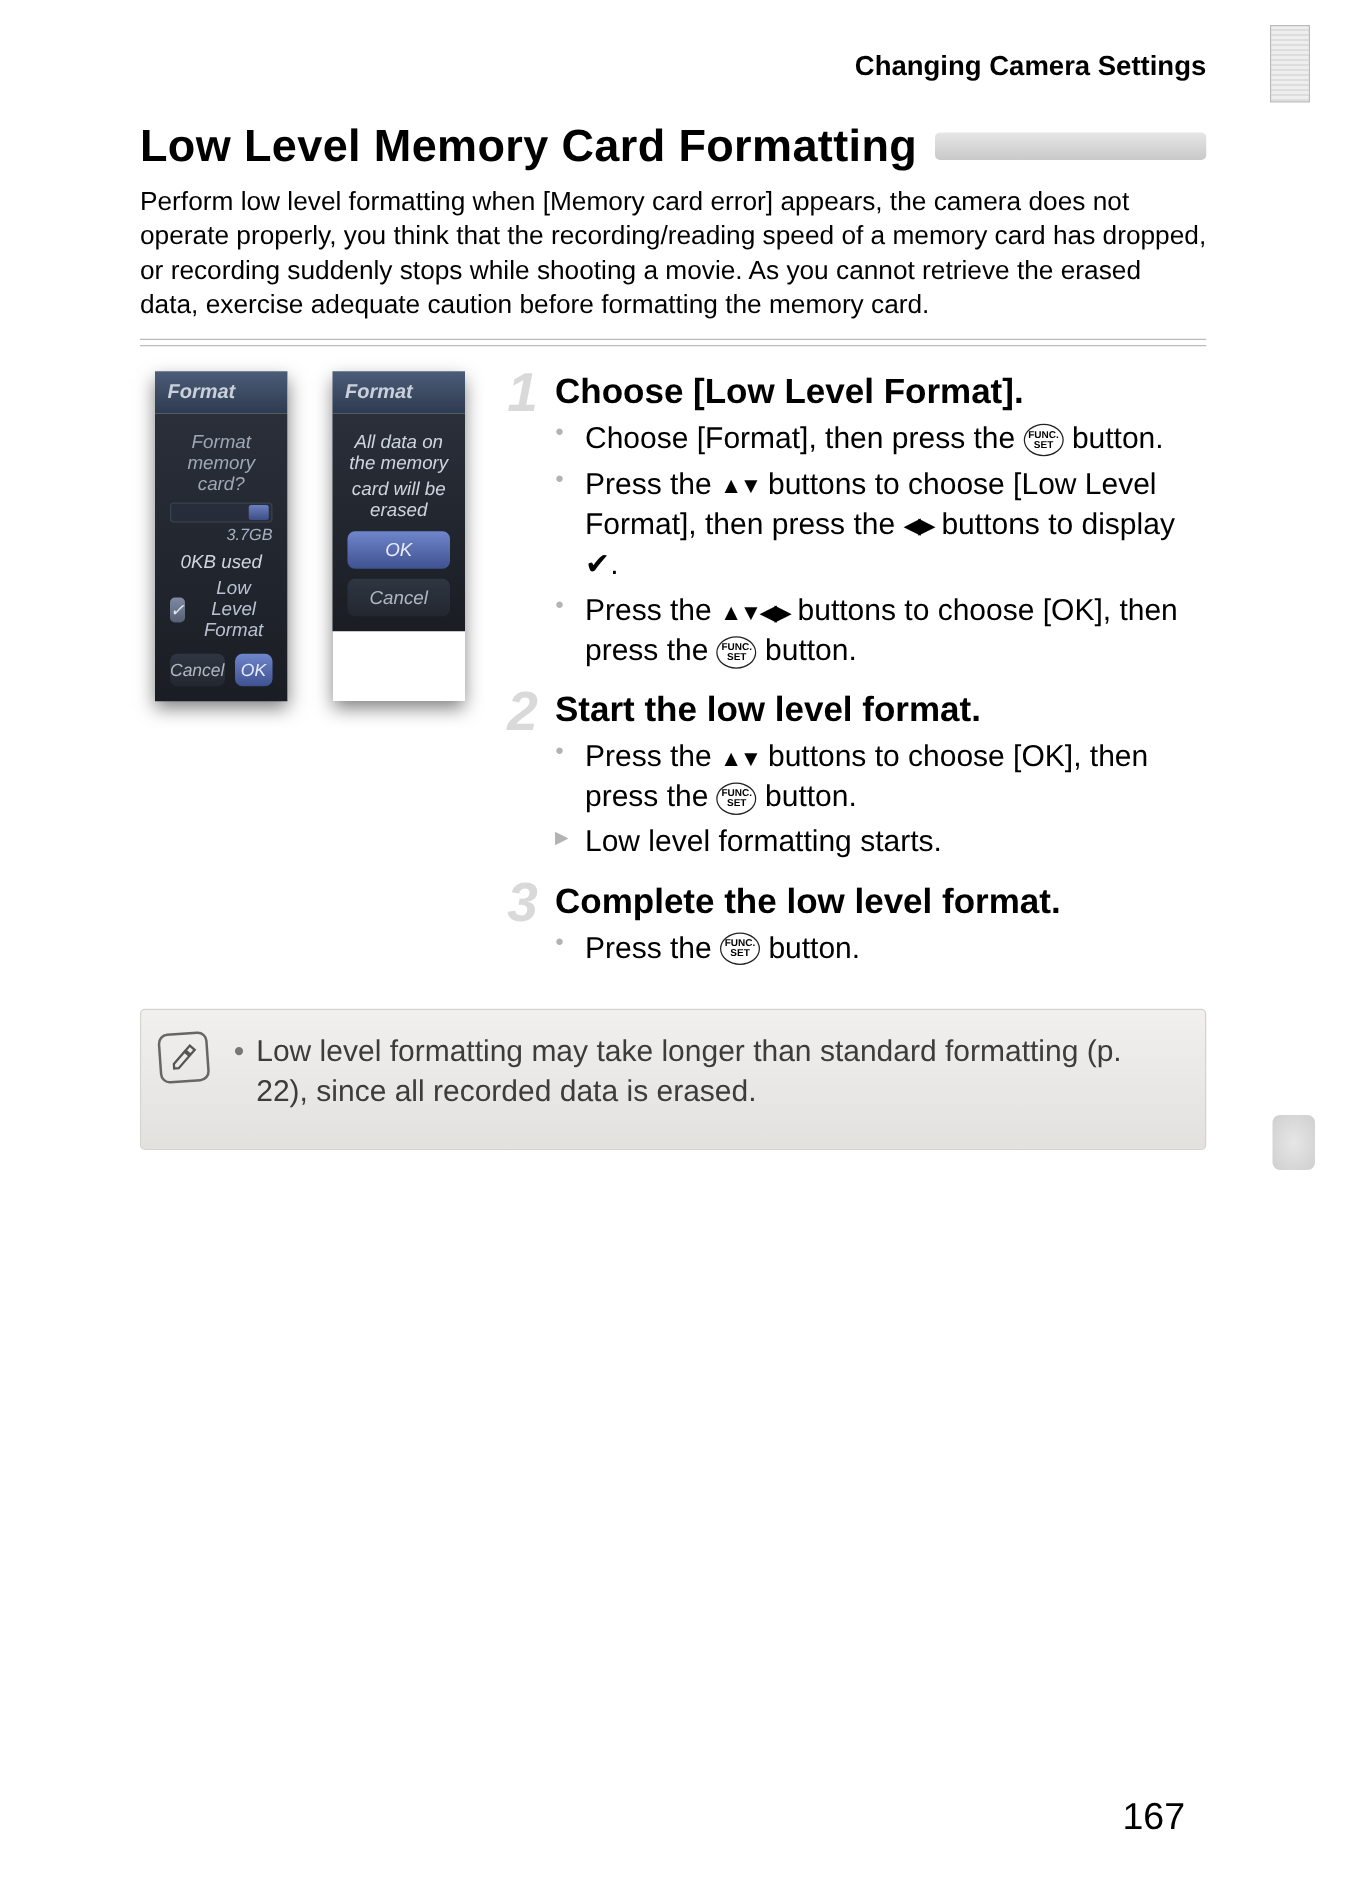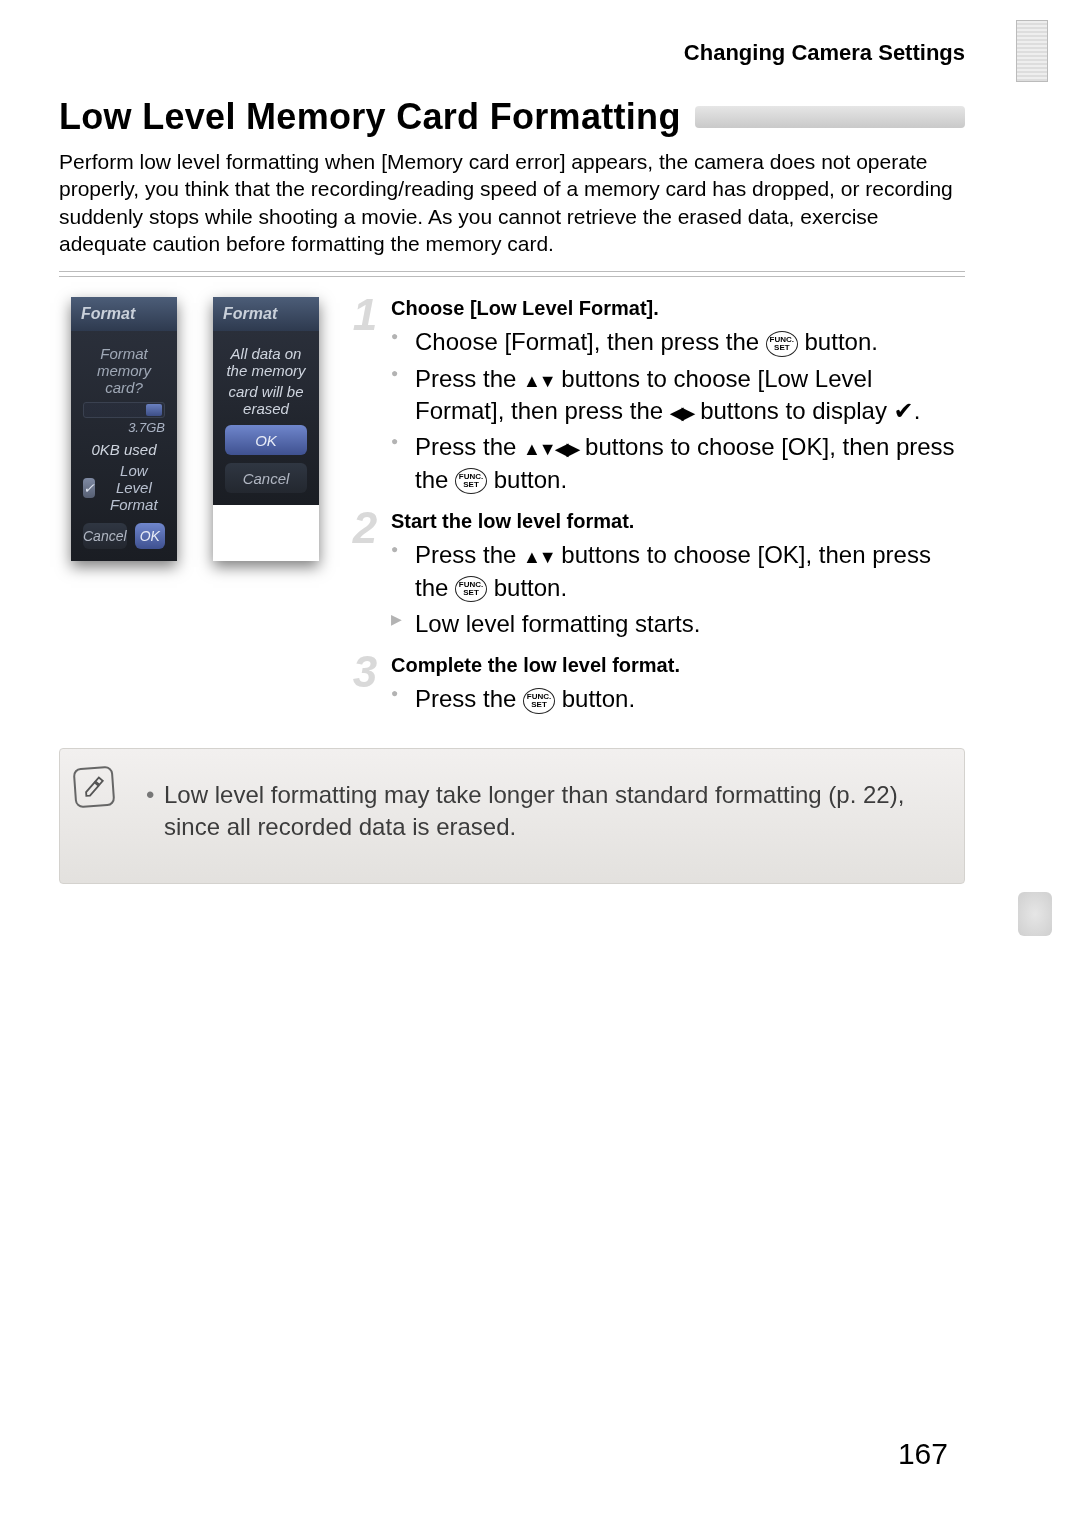--- a/index.html
+++ b/index.html
@@ -8,21 +8,21 @@
     background: #fff;
     font-family: Arial, Helvetica, sans-serif;
     color: #000;
     width: 1080px;
   }
   .page {
     width: 1060px;
     height: 1521px;
     position: relative;
     box-sizing: border-box;
-    padding: 40px 95px 40px 59px;
+    padding: 40px 95px 40px 112px;
   }
   .edge-tab {
     position: absolute;
     right: 12px;
     top: 20px;
     width: 30px;
     height: 60px;
     background: repeating-linear-gradient(0deg,#ddd 0 2px,#eee 2px 4px);
     border: 1px solid #bbb;
   }
@@ -134,21 +134,21 @@
 
   .right { flex:1; }
   .step {
     display:flex; align-items:flex-start; gap:8px;
   }
   .stepnum {
     width:36px; font-size:44px; font-weight:900; font-style:italic;
     color:#d9d9d9; line-height:1; text-align:center;
     margin-top:-4px;
   }
-  .steptitle { font-size:20px; font-weight:800; margin-bottom:6px; }
+  .steptitle { font-size:28px; font-weight:800; margin-bottom:6px; }
   .bullets { margin: 0 0 14px 0; padding:0; }
   .bullets li {
     list-style:none; position:relative; padding-left:24px;
     font-size:24px; line-height:1.35; margin-bottom:4px;
   }
   .bullets li::before {
     content:"●"; position:absolute; left:0; top:2px; font-size:12px; color:#b3b3b3;
   }
   .bullets li.arrow::before {
     content:"▶"; font-size:14px; color:#b3b3b3;
@@ -169,21 +169,21 @@
     border-radius:4px;
     margin-top: 10px;
   }
   .noteicon {
     width:36px; height:36px; border:2.5px solid #666; border-radius:8px;
     display:flex; align-items:center; justify-content:center;
     transform: rotate(-4deg);
     margin-top:4px;
     flex-shrink:0;
   }
-  .notebullets { margin:16px; padding:0; }
+  .notebullets { margin:4px; padding:0; }
   .notebullets li {
     list-style:none; position:relative; padding-left:18px;
     font-size:24px; line-height:1.35; color:#3c3c3c; margin-bottom:6px;
   }
   .notebullets li::before {
     content:"•"; position:absolute; left:0; top:0; color:#777;
   }
 
   .pagenum {
     position:absolute; bottom:50px; right:112px;

